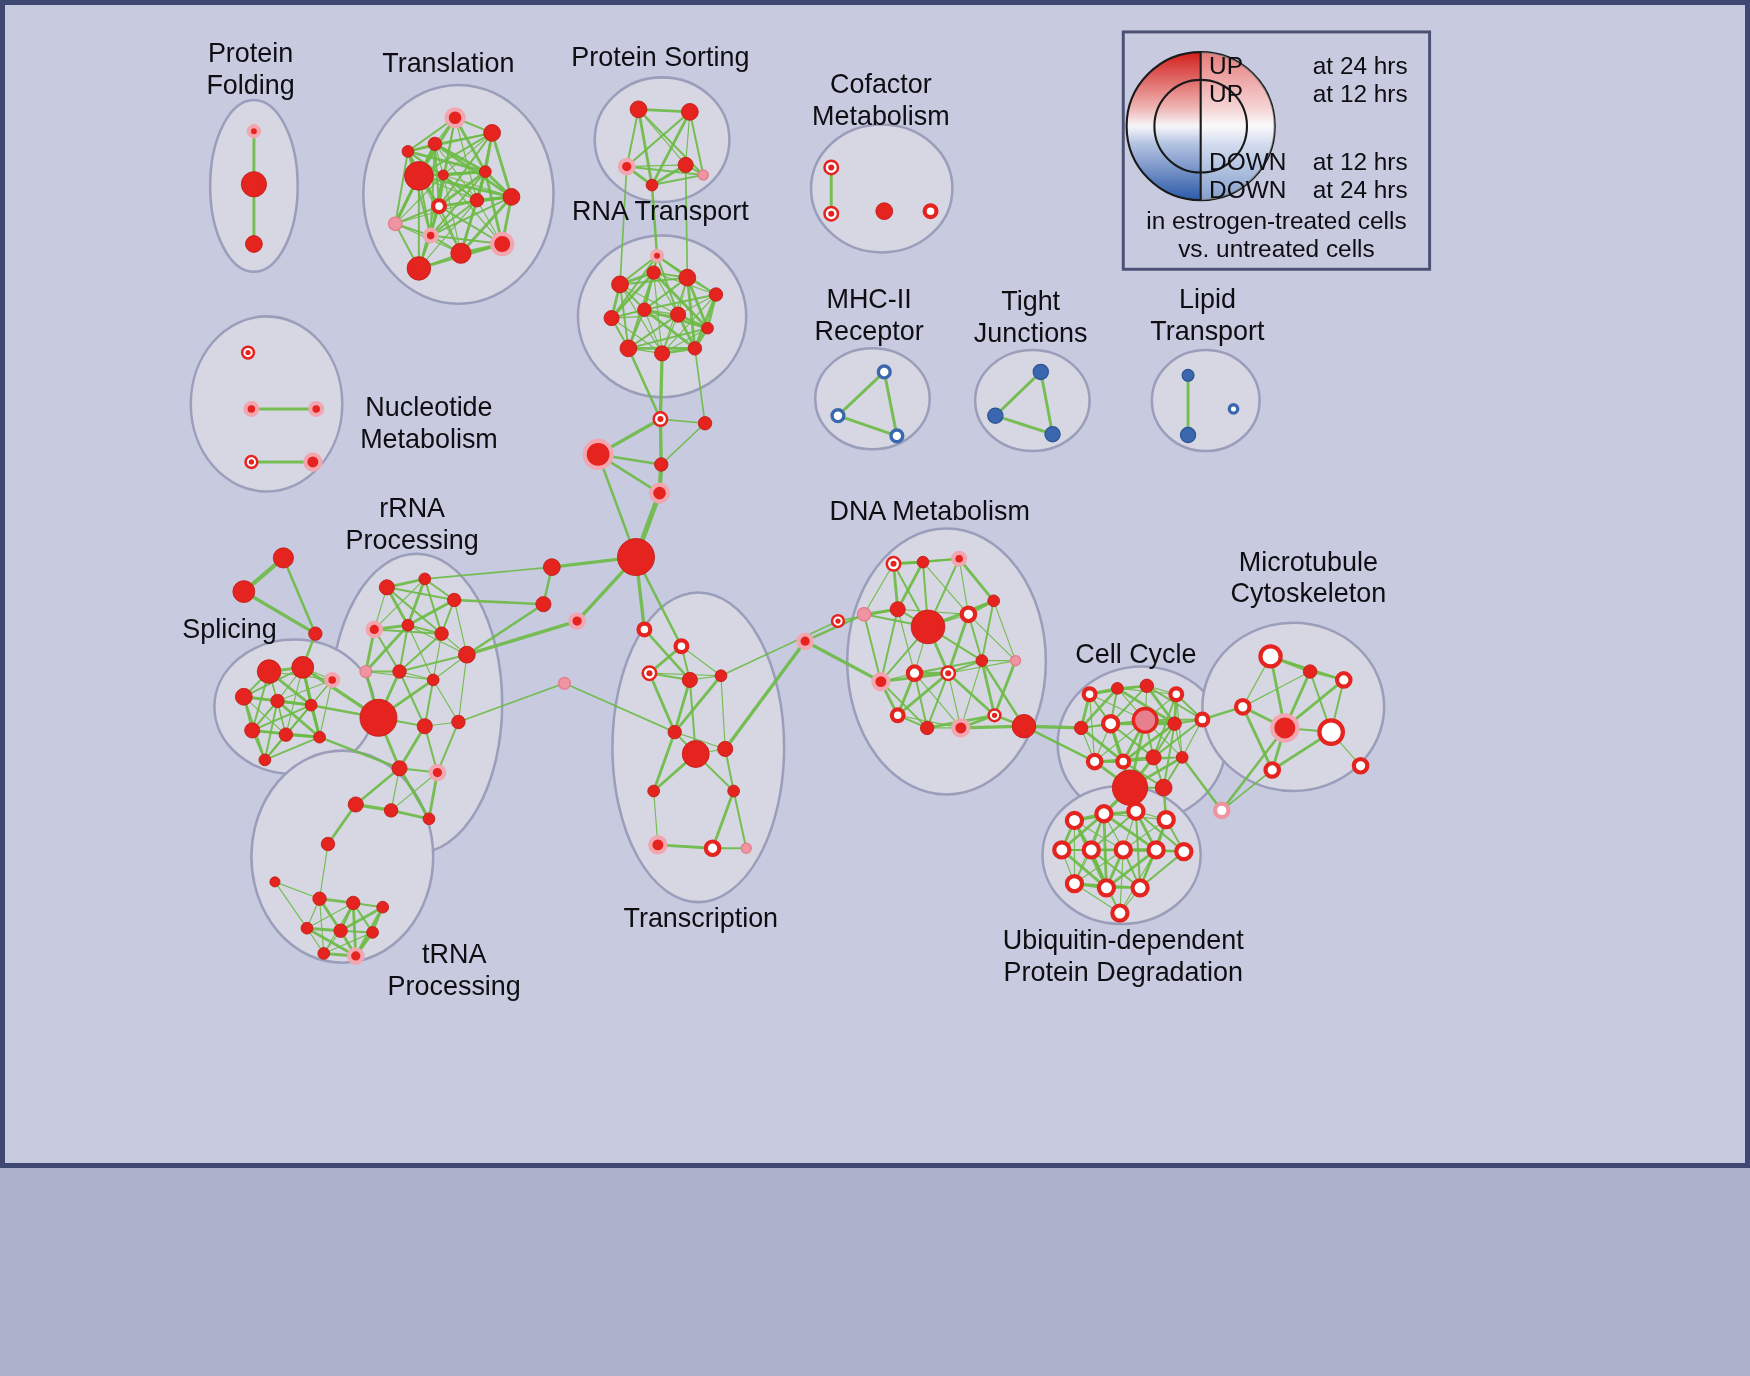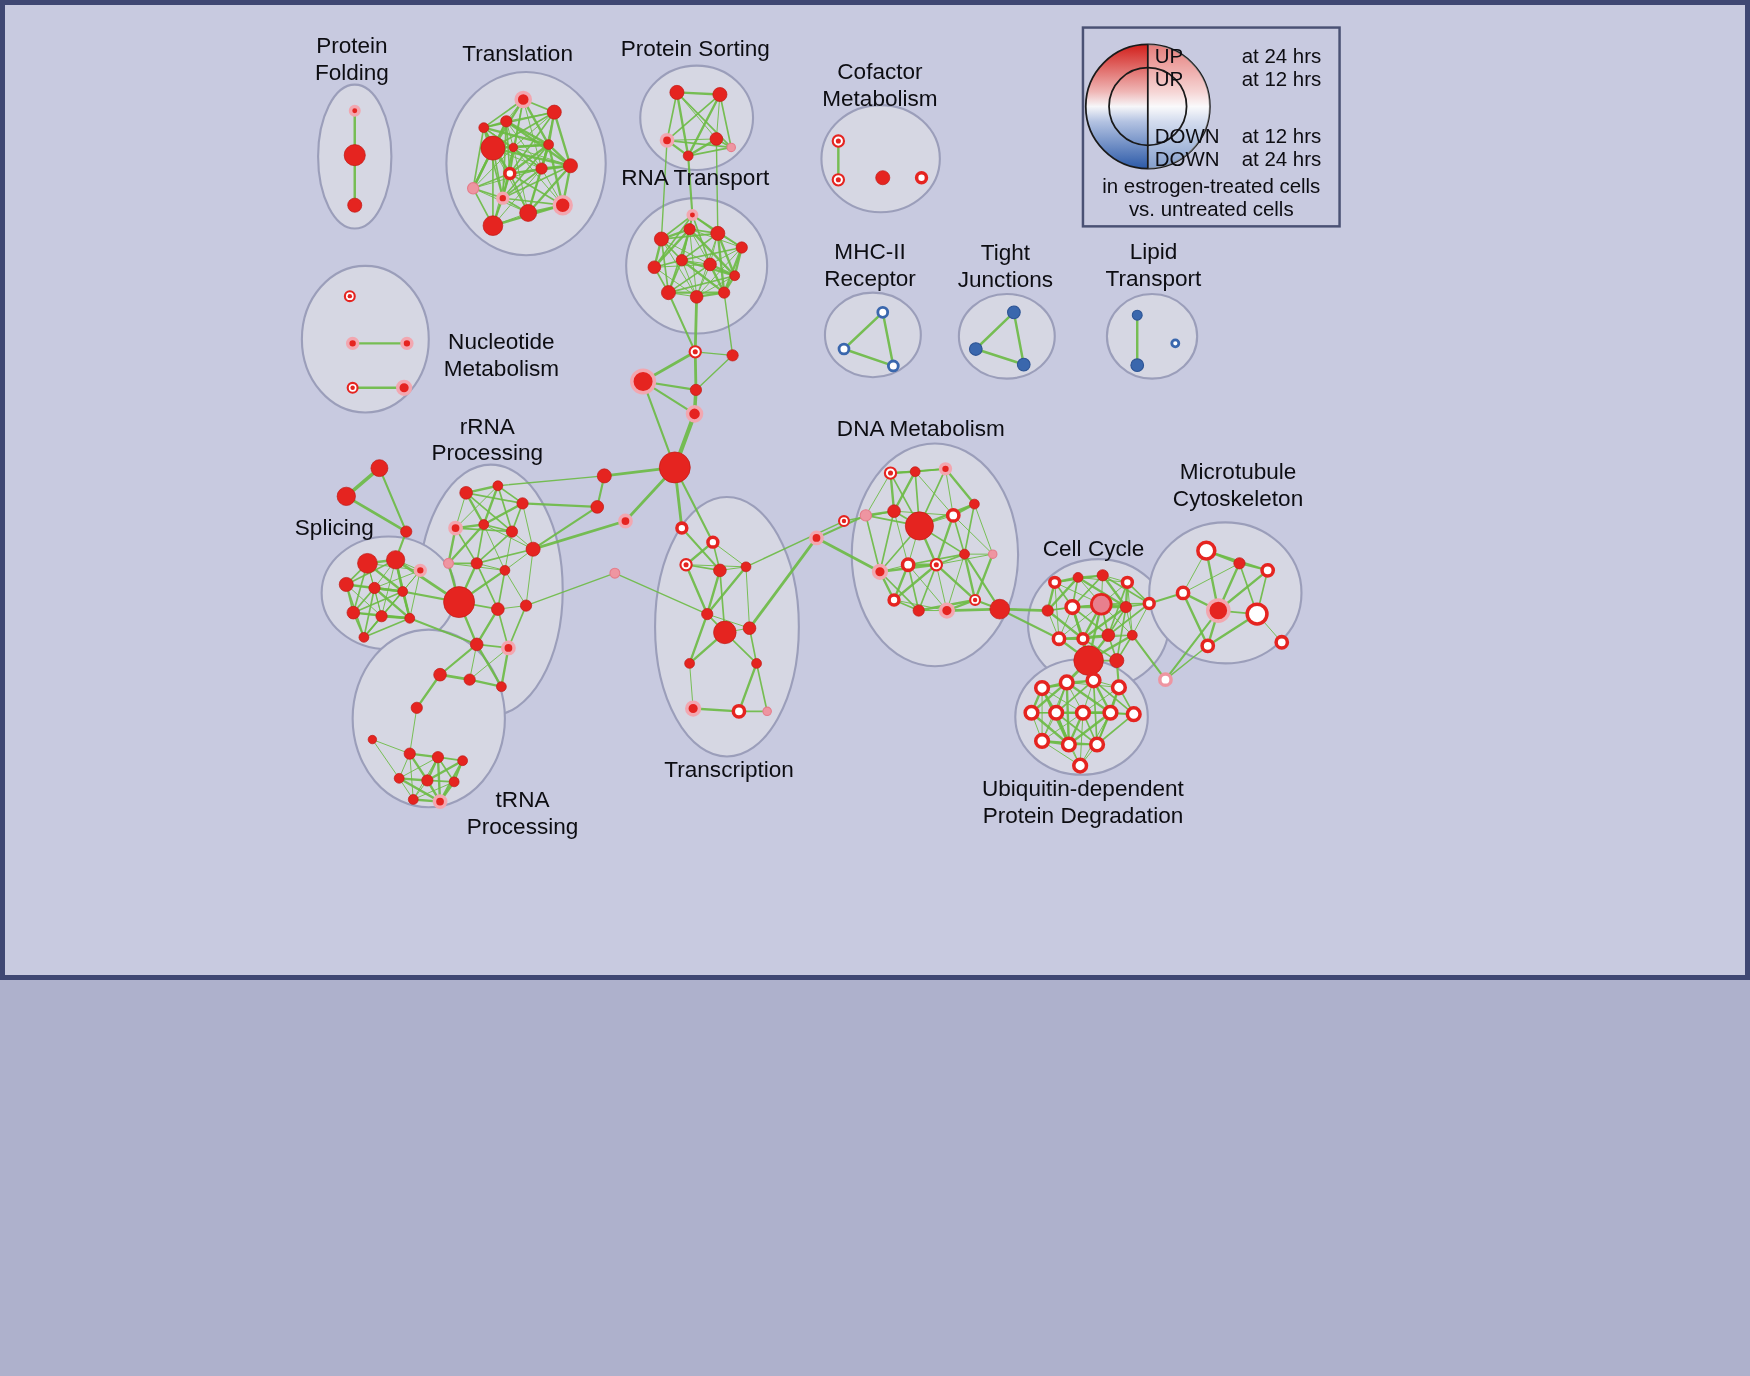--- a/index.html
+++ b/index.html
@@ -4,21 +4,21 @@
 <style>
   html, body {
     margin: 0;
     padding: 0;
     background: #aeb1cc;
     font-family: "Liberation Sans", sans-serif;
   }
   .stage {
     position: relative;
     width: 1750px;
-    height: 980px;
+    height: 1168px;
     box-sizing: border-box;
     background: #c8cae0;
     border: 5px solid #3f4773;
     overflow: hidden;
   }
   svg {
     display: block;
     width: 100%;
     height: 100%;
   }

